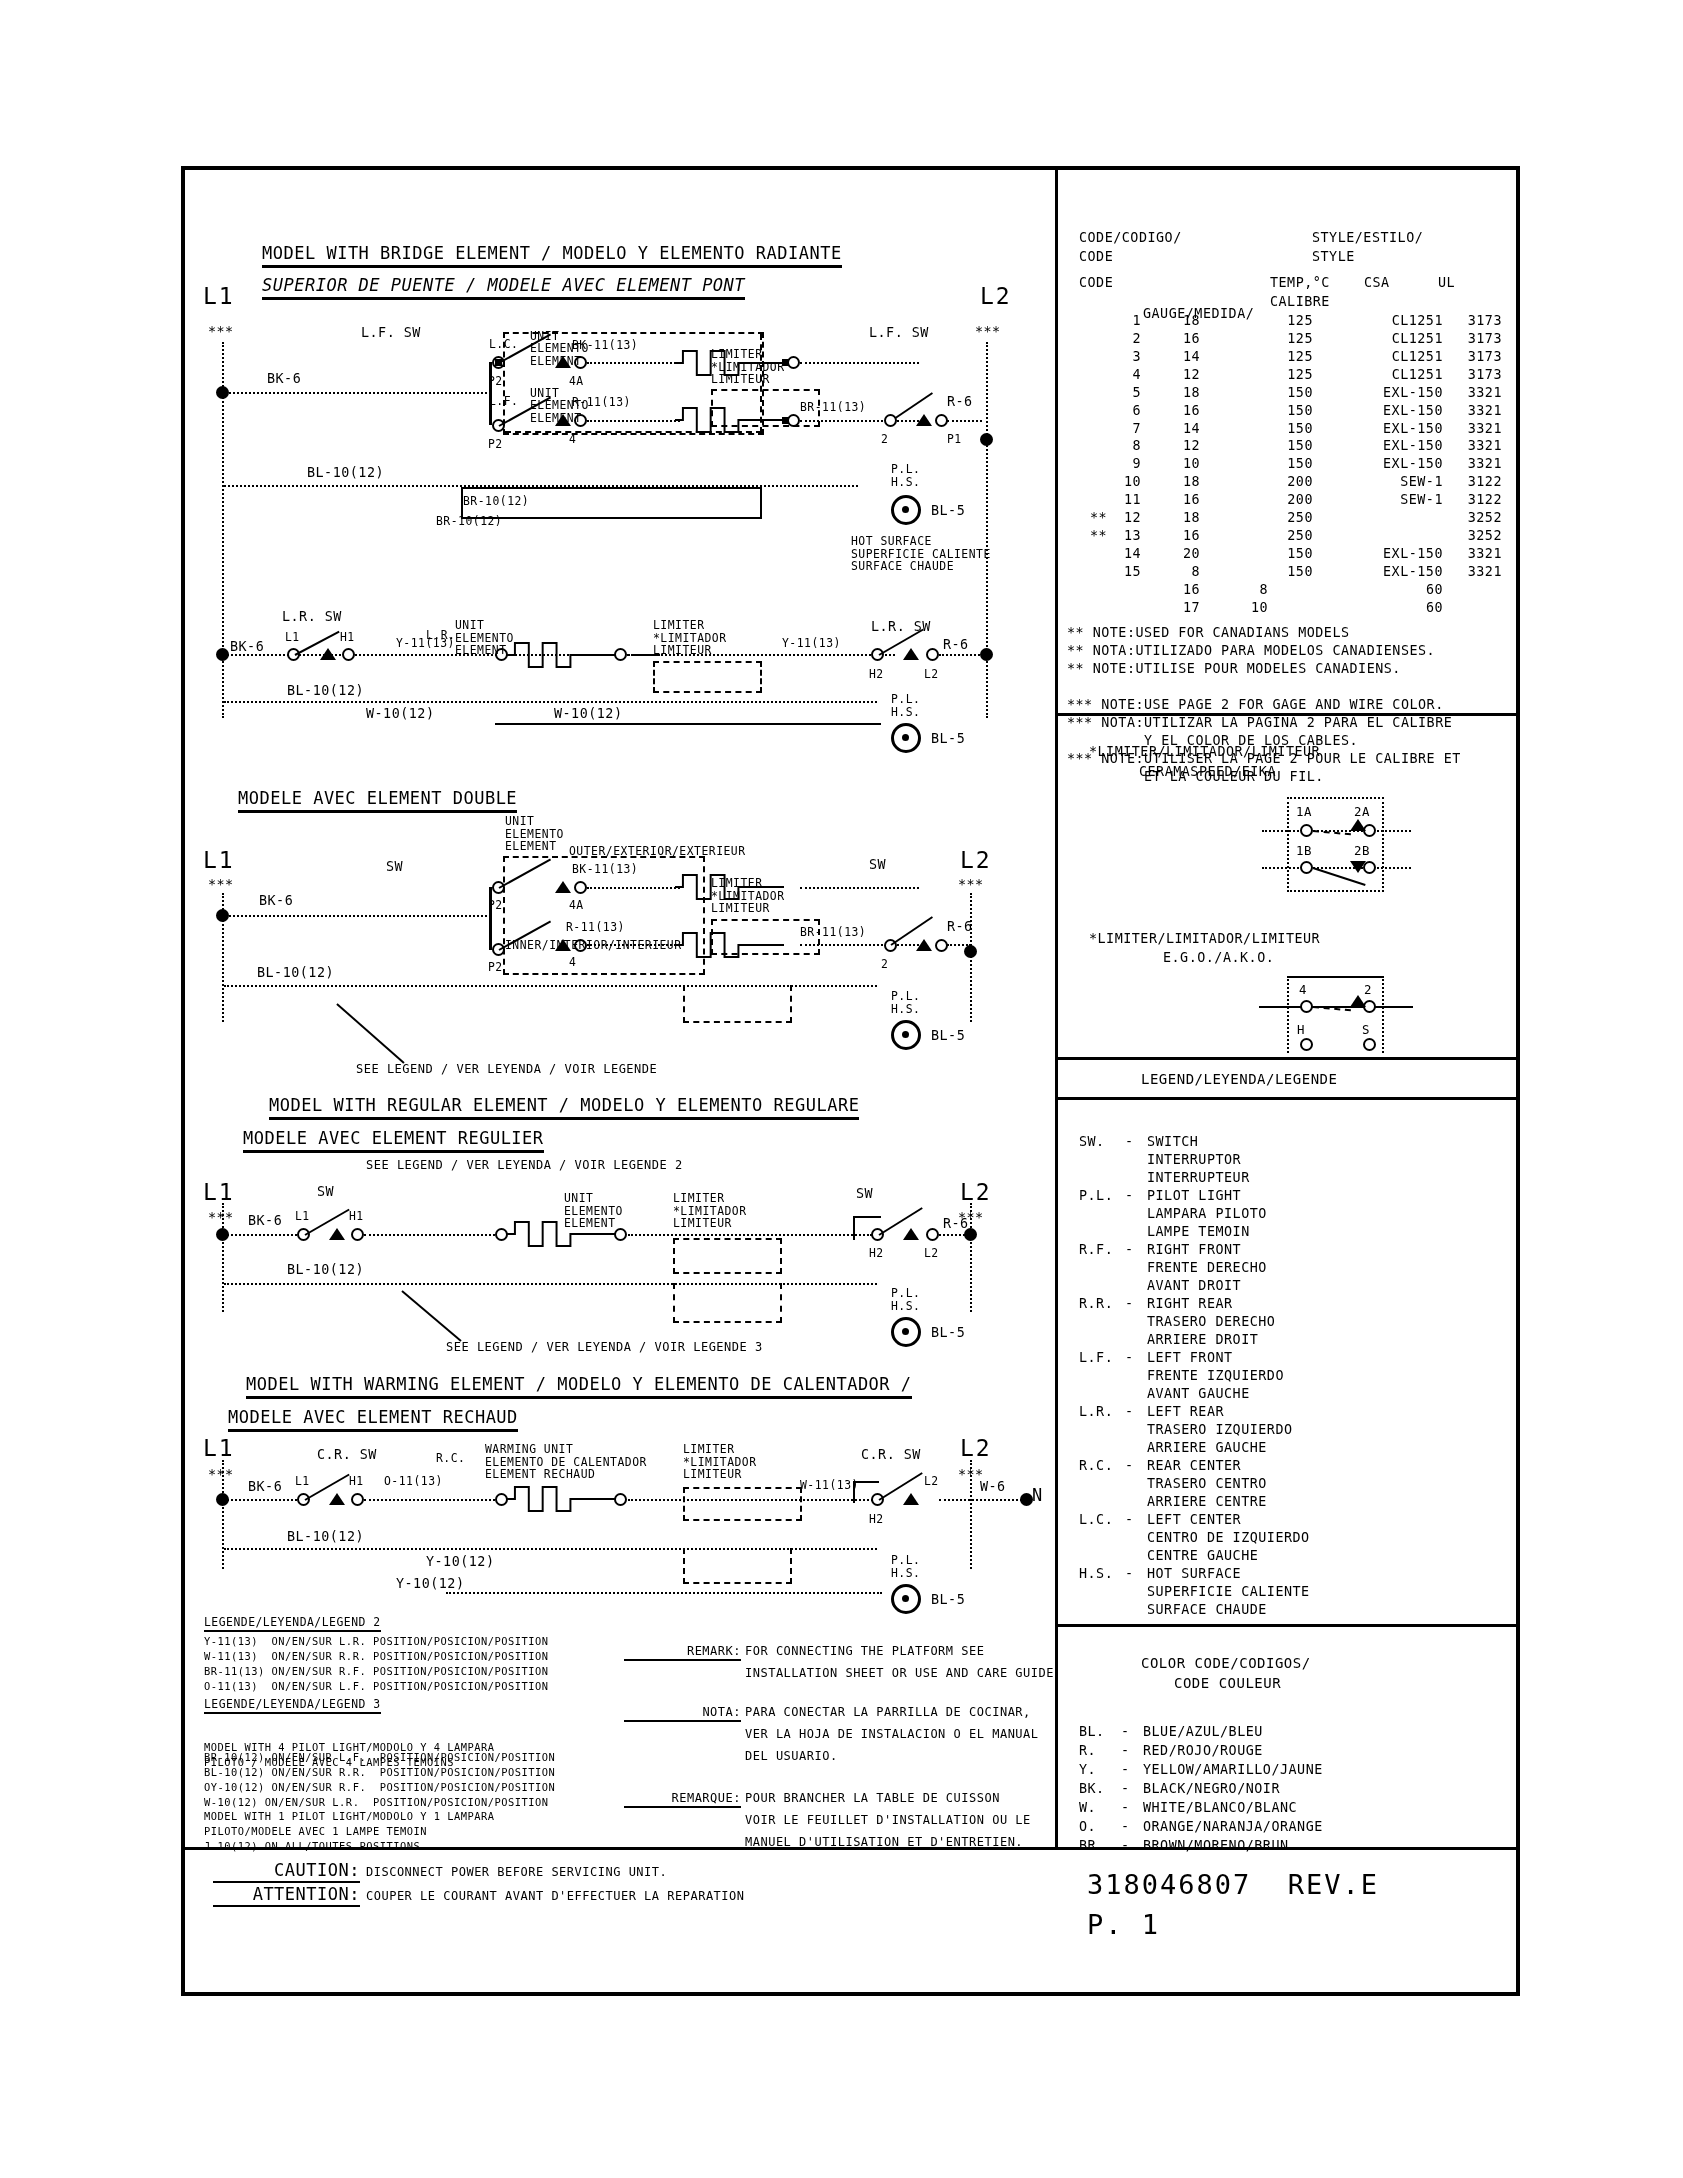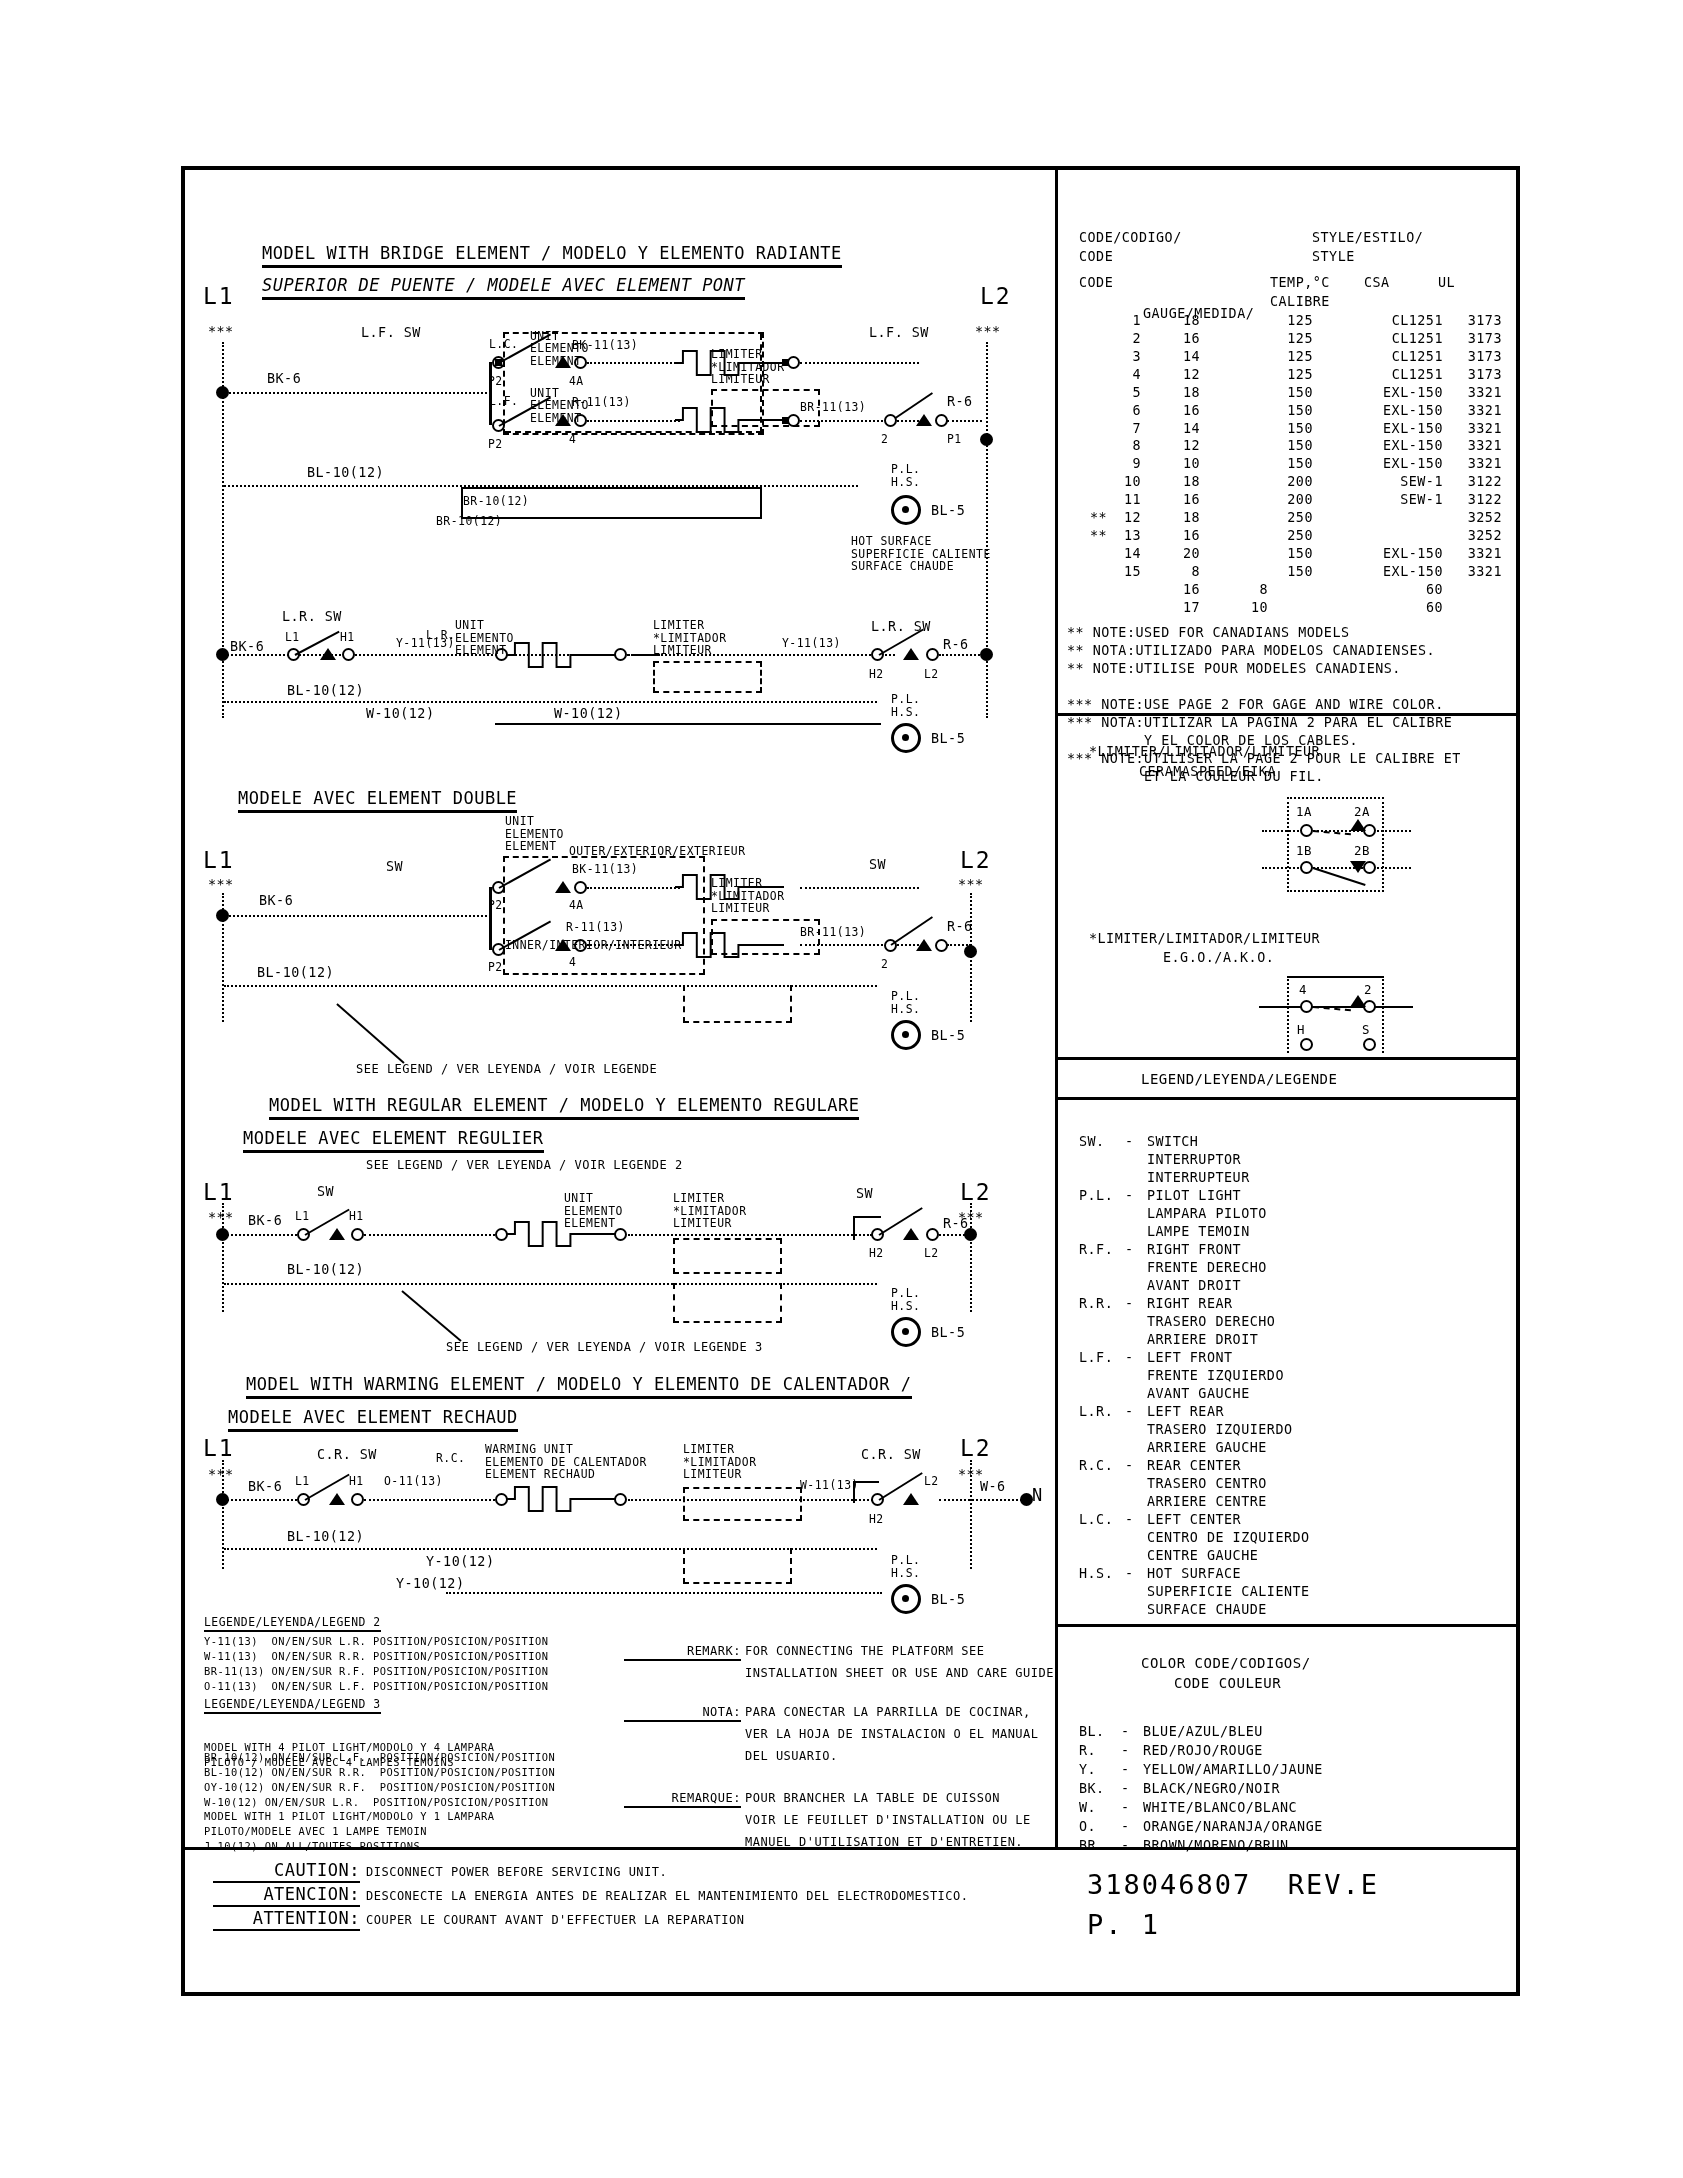--- a/index.html
+++ b/index.html
@@ -697,17 +697,16 @@
     </div>
 
   <div class="abs" id="remarks" style="left:624px;top:1639px;width:416px;">
       <div class="abs" style="position: absolute; left: 0px; top: 0px; white-space: pre;"><div style="height: 22px; line-height: 22px; white-space: pre;"><span class="txt t15" style="display: inline-block; width: 117px; text-align: right; border-bottom: 2px solid rgb(0, 0, 0);">REMARK:</span><span class="txt t15" style="margin-left: 4px;">FOR CONNECTING THE PLATFORM SEE</span></div><div style="height: 22px; line-height: 22px; white-space: pre;"><span class="txt t15" style="display: inline-block; width: 117px; text-align: right;"></span><span class="txt t15" style="margin-left: 4px;">INSTALLATION SHEET OR USE AND CARE GUIDE</span></div></div>
       <div class="abs" style="position: absolute; left: 0px; top: 61px; white-space: pre;"><div style="height: 22px; line-height: 22px; white-space: pre;"><span class="txt t15" style="display: inline-block; width: 117px; text-align: right; border-bottom: 2px solid rgb(0, 0, 0);">NOTA:</span><span class="txt t15" style="margin-left: 4px;">PARA CONECTAR LA PARRILLA DE COCINAR,</span></div><div style="height: 22px; line-height: 22px; white-space: pre;"><span class="txt t15" style="display: inline-block; width: 117px; text-align: right;"></span><span class="txt t15" style="margin-left: 4px;">VER LA HOJA DE INSTALACION O EL MANUAL</span></div><div style="height: 22px; line-height: 22px; white-space: pre;"><span class="txt t15" style="display: inline-block; width: 117px; text-align: right;"></span><span class="txt t15" style="margin-left: 4px;">DEL USUARIO.</span></div></div>
       <div class="abs" style="position: absolute; left: 0px; top: 147px; white-space: pre;"><div style="height: 22px; line-height: 22px; white-space: pre;"><span class="txt t15" style="display: inline-block; width: 117px; text-align: right; border-bottom: 2px solid rgb(0, 0, 0);">REMARQUE:</span><span class="txt t15" style="margin-left: 4px;">POUR BRANCHER LA TABLE DE CUISSON</span></div><div style="height: 22px; line-height: 22px; white-space: pre;"><span class="txt t15" style="display: inline-block; width: 117px; text-align: right;"></span><span class="txt t15" style="margin-left: 4px;">VOIR LE FEUILLET D'INSTALLATION OU LE</span></div><div style="height: 22px; line-height: 22px; white-space: pre;"><span class="txt t15" style="display: inline-block; width: 117px; text-align: right;"></span><span class="txt t15" style="margin-left: 4px;">MANUEL D'UTILISATION ET D'ENTRETIEN.</span></div></div>
     </div>
 
   <div class="abs" id="caution" style="left:213px;top:1859px;width:832px;">
       <div style="height: 24px; line-height: 24px; white-space: pre;"><span class="txt t17" style="display: inline-block; width: 147px; text-align: right; border-bottom: 2px solid rgb(0, 0, 0);">CAUTION:</span><span class="txt t15" style="margin-left: 6px;">DISCONNECT POWER BEFORE SERVICING UNIT.</span></div>
-      <div style="height: 24px; line-height: 24px; white-space: pre;"><span class="txt t17" style="display: inline-block; width: 147px; text-align: right; border-bottom: 2px solid rgb(0, 0, 0);">ATENCION:</span><span class="txt t15" style="margin-left: 6px;">DESCONECTE LA ENERGIA ANTES DE REALIZAR EL MANTENIMIENTO DEL ELECTRODOMESTICO.</span></div>
       <div style="height: 24px; line-height: 24px; white-space: pre;"><span class="txt t17" style="display: inline-block; width: 147px; text-align: right; border-bottom: 2px solid rgb(0, 0, 0);">ATTENTION:</span><span class="txt t15" style="margin-left: 6px;">COUPER LE COURANT AVANT D'EFFECTUER LA REPARATION</span></div>
     </div>
 </div>
 
 
 </body></html>

